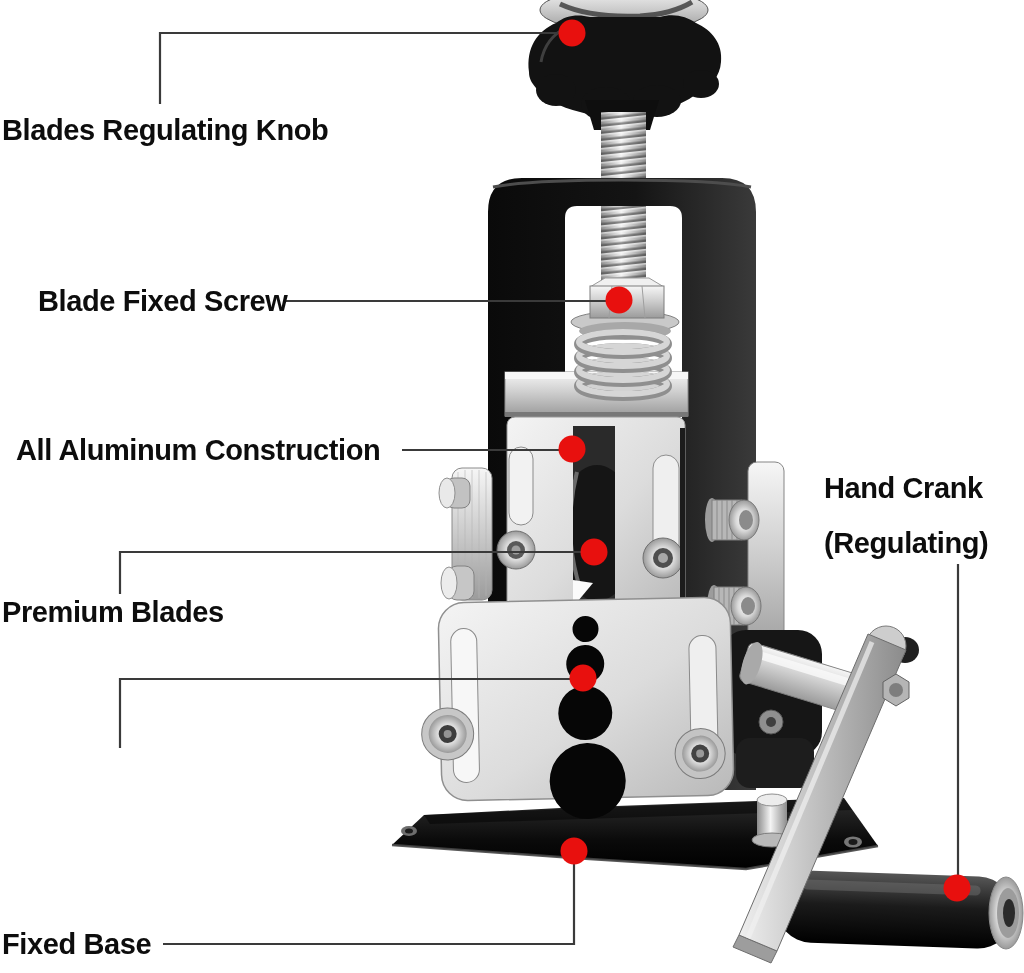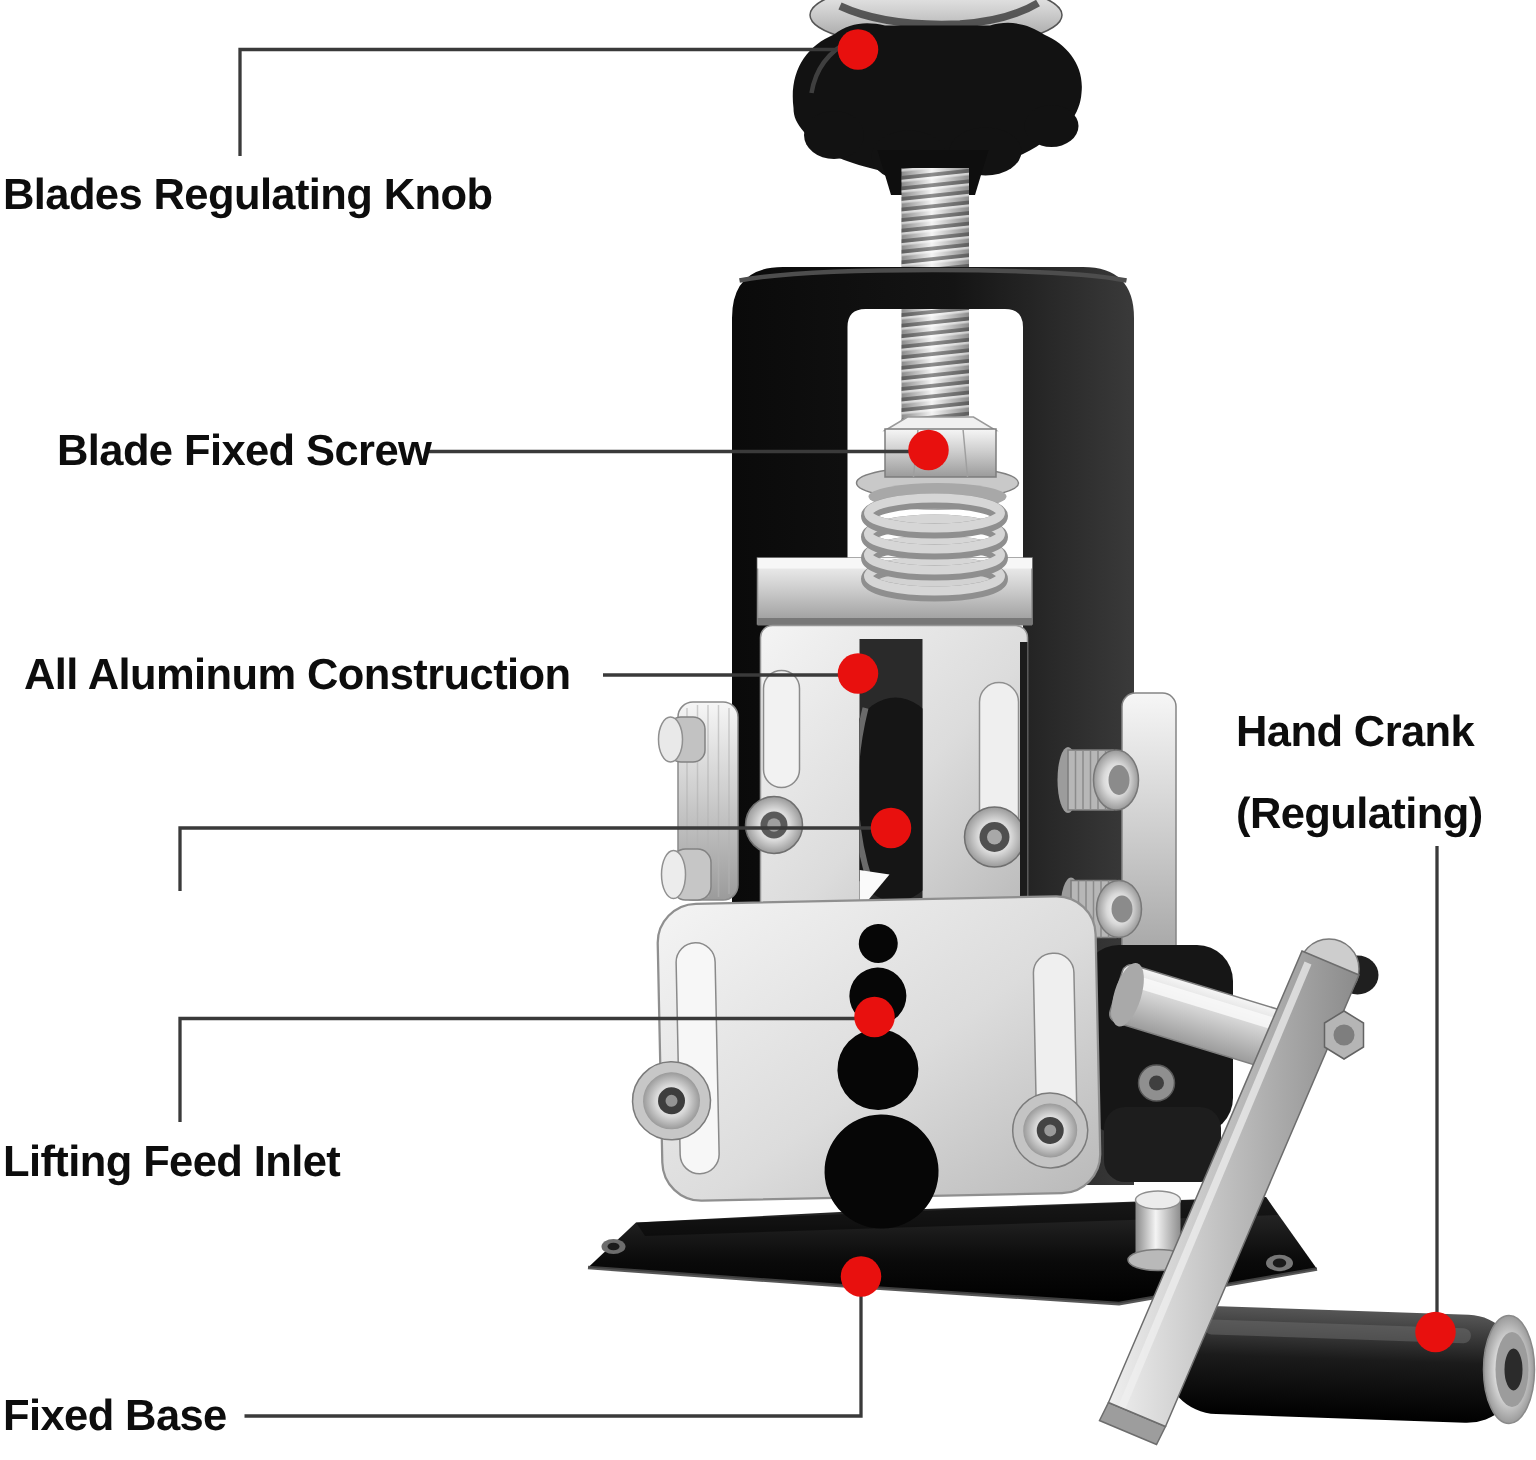--- a/index.html
+++ b/index.html
@@ -256,20 +256,20 @@
       <circle cx="594" cy="552" r="13.5" fill="#e8100e"></circle>
       <circle cx="583" cy="678" r="13.5" fill="#e8100e"></circle>
       <circle cx="574" cy="851" r="13.5" fill="#e8100e"></circle>
       <circle cx="957" cy="888" r="13.5" fill="#e8100e"></circle>
     </g>
   </svg>
 
   <div class="callout-label" style="left:2px;top:114px;text-align:right;">Blades Regulating Knob</div>
   <div class="callout-label" style="left:2px;top:285px;margin-left:36px;">Blade Fixed Screw</div>
   <div class="callout-label" style="left:16px;top:434px;">All Aluminum Construction</div>
-  <div class="callout-label" style="left:2px;top:759px;">Lifting Feed Inlet</div>
+  <div class="callout-label" style="left:2px;top:596px;">Premium Blades</div>
   <div class="callout-label" style="left:2px;top:928px;">Fixed Base</div>
   <div class="callout-label hand-crank-label" style="left:824px;top:472px;">
     <div>Hand Crank</div>
     <div class="line2">(Regulating)</div>
   </div>
 
 </div>
 
 </body></html>

